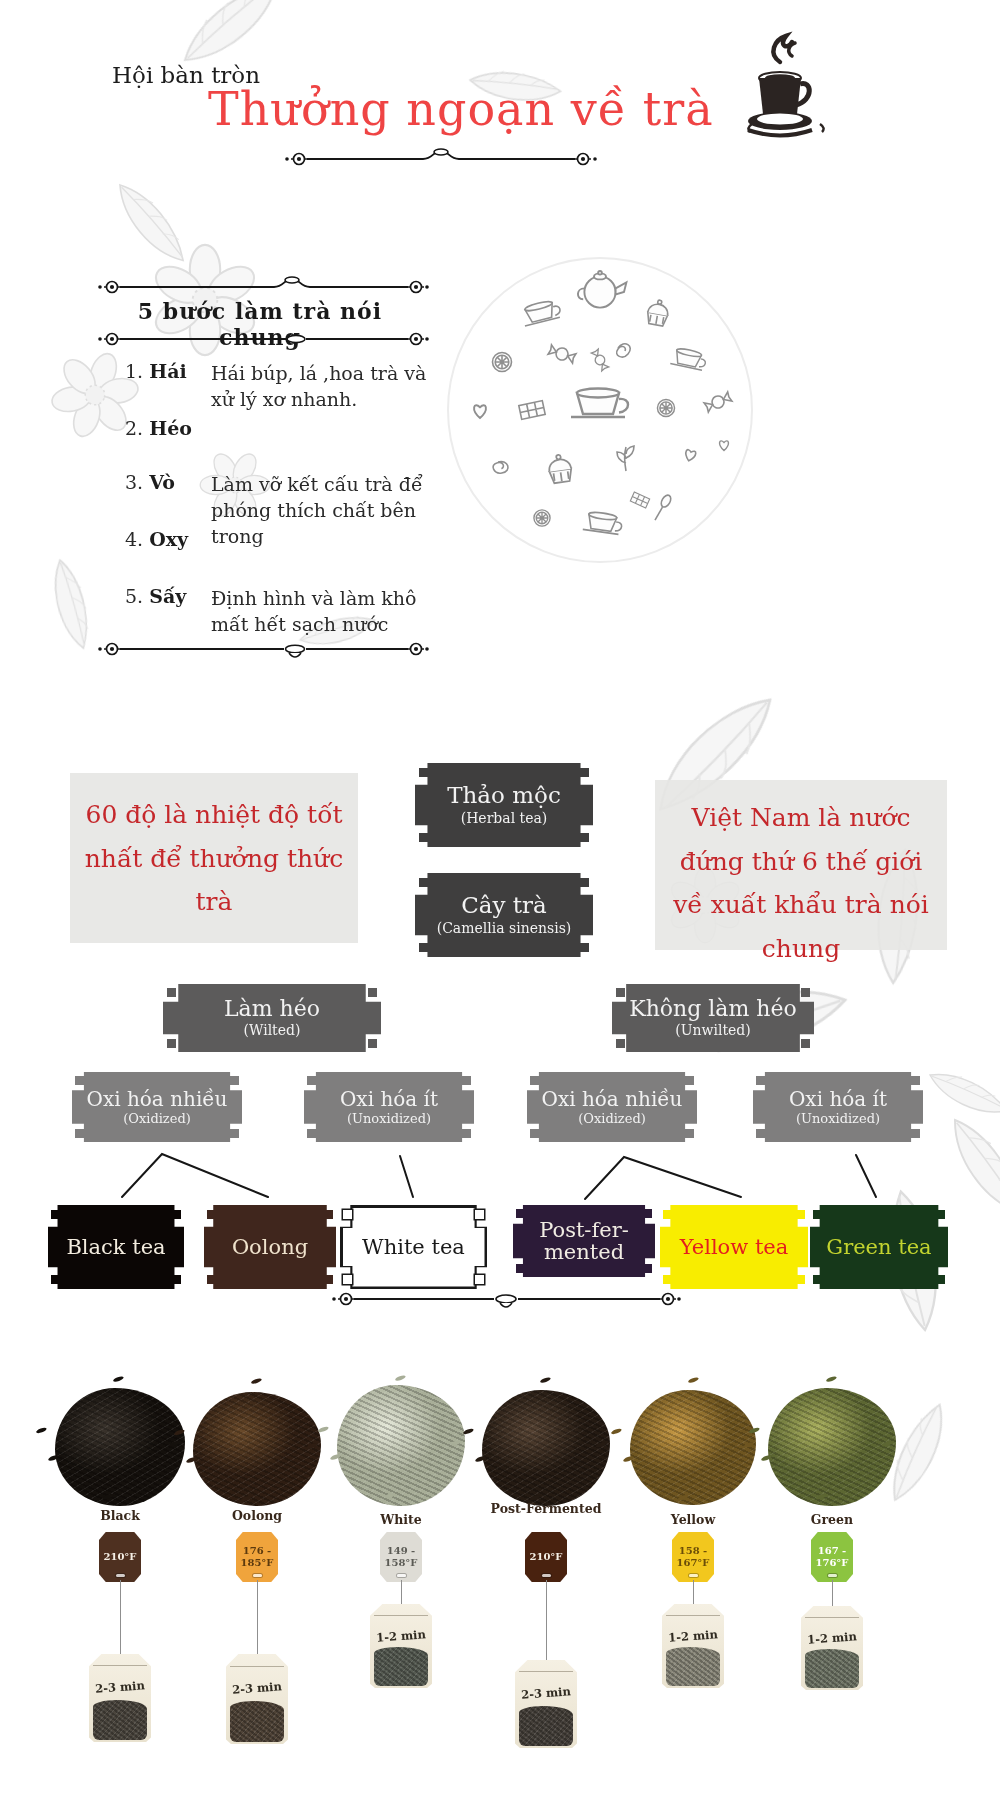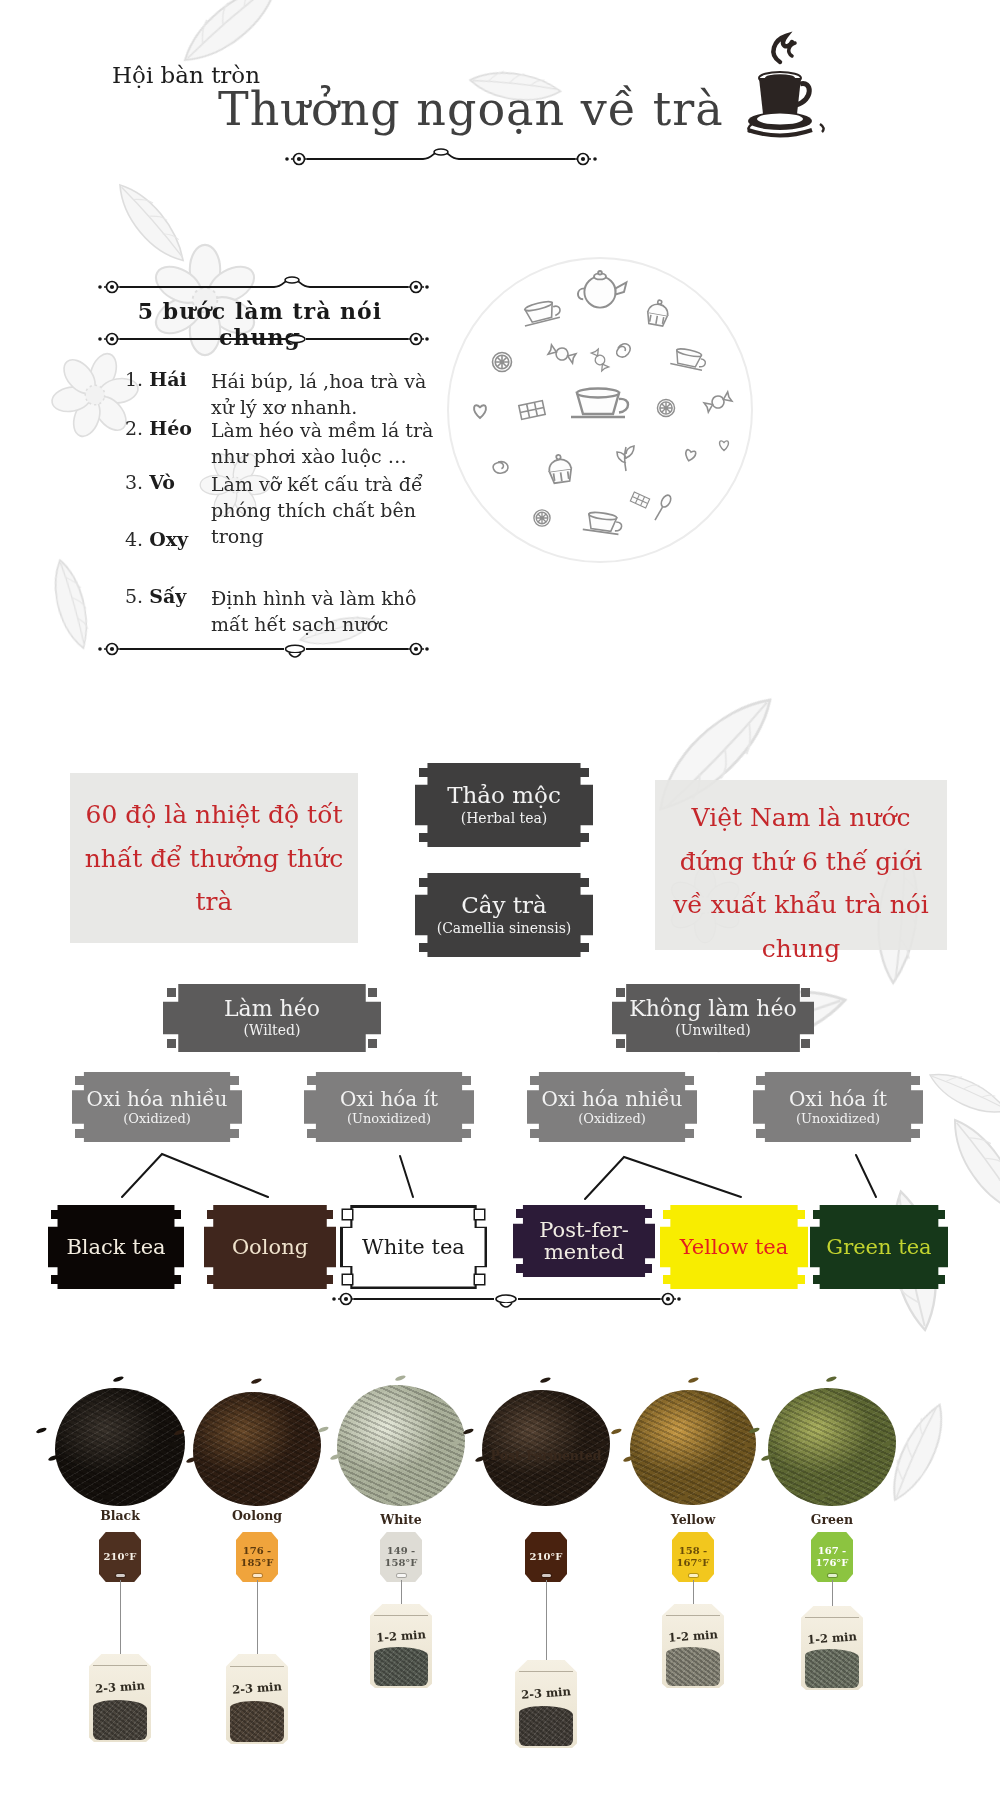--- a/index.html
+++ b/index.html
@@ -2,21 +2,21 @@
 <html><head>
 <meta charset="utf-8">
 <style>
   html,body{margin:0;padding:0;background:#fff;}
   #canvas{position:relative;width:1000px;height:1813px;background:#fff;overflow:hidden;
           font-family:"DejaVu Serif","Liberation Serif",serif;color:#242424;}
   .abs{position:absolute;}
   svg{display:block;}
   
   .kicker{left:112px;top:62px;font-size:23px;color:#1c1c1c;}
-  .title{left:218px;top:82px;font-size:46px;color:#404040;letter-spacing:1px;}
+  .title{left:208px;top:82px;font-size:46px;color:#ef4444;letter-spacing:1px;}
   
   .sec-title{left:120px;top:298px;width:280px;text-align:center;font-size:22px;font-weight:bold;color:#191919;letter-spacing:1px;}
   .step{position:absolute;left:125px;width:330px;display:flex;}
   .s-head{flex:none;width:86px;font-size:19px;}
   .s-no{color:#2a2a2a;}
   .s-key{font-weight:bold;color:#1d1d1d;}
   .s-desc{flex:1;font-size:19px;line-height:1.38;color:#2a2a2a;}
   
   .fact{color:#c5272b;text-align:center;font-size:25px;line-height:1.74;}
   .fact-left{left:70px;top:773px;width:288px;height:170px;background:#e8e8e6;padding:20px 10px 8px;box-sizing:border-box;}
@@ -162,27 +162,26 @@
   <svg class="abs" width="334" height="22" viewBox="0 0 334 22" style="left:96px;top:328px;">
     <circle cx="4" cy="11" r="1.8" fill="#161616"></circle>
     <use href="#eye" transform="translate(16,11)"></use>
     <line x1="24" y1="11" x2="190" y2="11" stroke="#161616" stroke-width="2.2"></line>
     <ellipse cx="200" cy="11" rx="9" ry="3.6" fill="#fff" stroke="#161616" stroke-width="1.6"></ellipse>
     <line x1="210" y1="11" x2="312" y2="11" stroke="#161616" stroke-width="2.2"></line>
     <use href="#eye" transform="translate(320,11)"></use>
     <circle cx="331" cy="11" r="1.8" fill="#161616"></circle>
   </svg>
 
-  <div class="step" style="top:360px;margin-top:8px;">
+  <div class="step" style="top:360px;">
     <div class="s-head"><span class="s-no">1.</span> <span class="s-key">Hái</span></div>
     <div class="s-desc">Hái búp, lá ,hoa trà và xử lý xơ nhanh.</div>
   </div>
   <div class="step" style="top:417px;">
     <div class="s-head"><span class="s-no">2.</span> <span class="s-key">Héo</span></div>
-    <div class="s-desc">Làm héo và mềm lá trà như phơi xào luộc …</div>
   </div>
   <div class="step" style="top:471px;">
     <div class="s-head"><span class="s-no">3.</span> <span class="s-key">Vò</span></div>
     <div class="s-desc">Làm vỡ kết cấu trà để phóng thích chất bên trong</div>
   </div>
   <div class="step" style="top:528px;align-items:flex-end;">
     <div class="s-head"><span class="s-no">4.</span> <span class="s-key">Oxy</span></div>
   </div>
   <div class="step" style="top:585px;">
     <div class="s-head"><span class="s-no">5.</span> <span class="s-key">Sấy</span></div>
@@ -456,21 +455,21 @@
   <div class="pile" style="left:55px;top:1388px;width:130px;height:118px;--p1:#3a332c;--p2:#14100c;"></div>
   <div class="pile" style="left:193px;top:1392px;width:128px;height:114px;--p1:#6a4a2a;--p2:#2e1d12;"></div>
   <div class="pile" style="left:337px;top:1385px;width:128px;height:121px;--p1:#e4e7d8;--p2:#a8ae98;"></div>
   <div class="pile" style="left:482px;top:1390px;width:128px;height:116px;--p1:#574434;--p2:#241a12;"></div>
   <div class="pile" style="left:630px;top:1390px;width:126px;height:115px;--p1:#c89a45;--p2:#6e5520;"></div>
   <div class="pile" style="left:768px;top:1388px;width:128px;height:118px;--p1:#aab05e;--p2:#5c6632;"></div>
 
   <div class="tlabel" style="left:40px;top:1508px;">Black</div>
   <div class="tlabel" style="left:177px;top:1508px;">Oolong</div>
   <div class="tlabel" style="left:321px;top:1512px;">White</div>
-  <div class="tlabel" style="left:466px;top:1448px;">Post-Fermented</div>
+  <div class="tlabel" style="left:466px;top:1501px;">Post-Fermented</div>
   <div class="tlabel" style="left:613px;top:1512px;">Yellow</div>
   <div class="tlabel" style="left:752px;top:1512px;">Green</div>
 
   <div class="tag" style="left:99px;top:1532px;--tc:#4e3020;--tt:#f5efe5;">
       <span>210°F</span>
     </div>
   <div class="tag" style="left:236px;top:1532px;--tc:#f0a43c;--tt:#5c3a0e;">
       <span>176 - 185°F</span>
     </div>
   <div class="tag" style="left:380px;top:1532px;--tc:#dedcd5;--tt:#5b5b55;">

